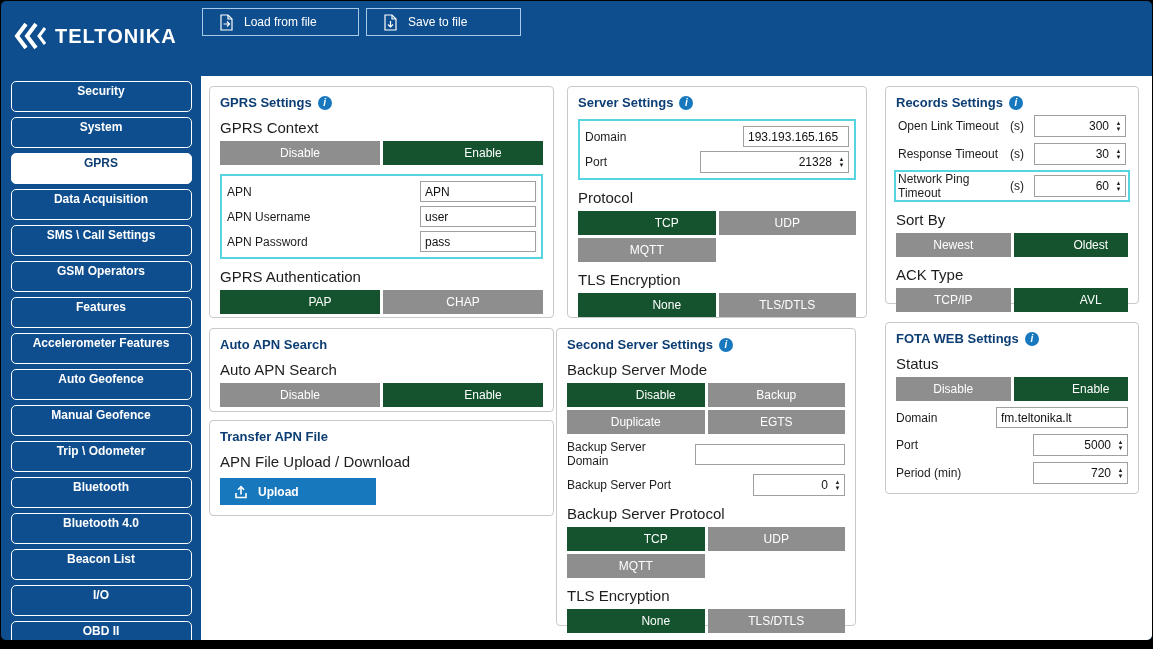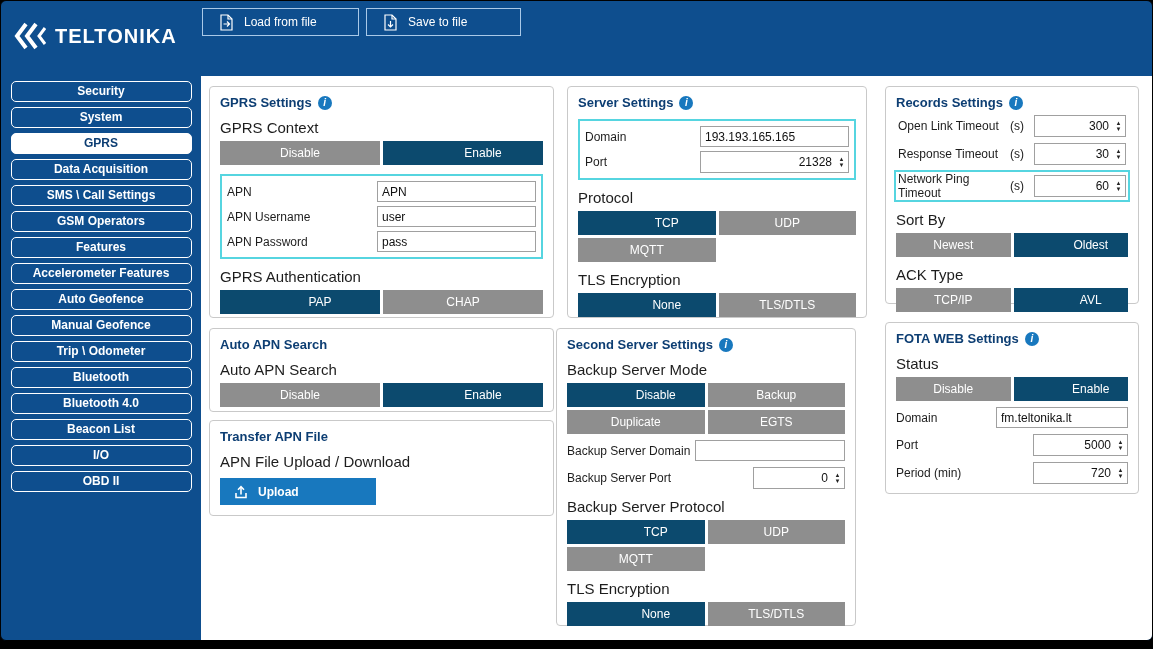--- a/index.html
+++ b/index.html
@@ -12,38 +12,38 @@
   .logo-text { font-size:20px; font-weight:bold; letter-spacing:1px; }
   .topbtn { position:absolute; top:7px; height:28px; background:#0e4e8e; border:1px solid #a9c9e8; color:#fff; font-size:12px; display:flex; align-items:center; gap:10px; padding:0 16px; cursor:pointer; }
   #btn-load { left:201px; width:157px; }
   #btn-save { left:365px; width:155px; }
   .devicebox { position:absolute; right:11px; top:7px; width:265px; height:64px; border:1px solid #a9c9e8; color:#fff; font-size:12px; text-align:right; padding:7px 10px; overflow:hidden; }
   .devicebox .lines { position:relative; z-index:2; line-height:17px; }
   .globe { position:absolute; left:128px; top:-2px; z-index:1; }
 
   
   .sidebar { position:absolute; left:0; top:80px; width:200px; bottom:0; }
-  .sitem { width:181px; height:21px; line-height:19px; margin:0 auto 5px auto; border:1px solid #fff; border-radius:5px; color:#fff; text-align:center; font-size:12px; font-weight:bold; cursor:pointer; background:#0e4e8e; }
+  .sitem { width:181px; height:31px; line-height:19px; margin:0 auto 5px auto; border:1px solid #fff; border-radius:5px; color:#fff; text-align:center; font-size:12px; font-weight:bold; cursor:pointer; background:#0e4e8e; }
   .sitem.active { background:#fff; color:#0d3e73; }
 
   
   .content { position:absolute; left:200px; top:75px; right:0; bottom:0; background:#fff; }
   .panel { position:absolute; background:#fff; border:1px solid #c9c9c9; border-radius:4px; padding:8px 10px; }
   .ptitle-row { display:flex; align-items:center; gap:6px; }
   .ptitle { color:#0d3e73; font-weight:bold; font-size:13px; }
   .info { display:inline-block; width:14px; height:14px; border-radius:50%; background:#1878be; color:#fff; font-size:10px; line-height:14px; text-align:center; font-weight:bold; font-style:italic; cursor:pointer; }
   .flabel { margin:9px 0 5px 0; font-size:15px; color:#1d1d1d; }
   .toggle2, .togglegrid { display:grid; grid-template-columns:1fr 1fr; gap:3px; }
   .tbtn { background:#8e8e8e; color:#fff; text-align:center; font-size:12px; height:24px; line-height:24px; cursor:pointer; }
-  .tbtn.on { background:#0c4a6e;padding-left:40px; }
+  .tbtn.on { background:#14532d;padding-left:40px; }
   .hlgroup { border:2px solid #56d5e0; padding:3px; margin-top:9px; }
   .frow { display:flex; align-items:center; padding:2px; }
   .flbl { width:150px; font-size:12px; color:#1d1d1d; }
   .flbl.srv { width:115px; }
-  .tinput { flex:1; height:21px; border:1px solid #a0a0a0; background:#fff; font-size:12px; padding:0 4px; display:flex; align-items:center; color:#111; }
+  .tinput { flex:1; height:21px; border:1px solid #a0a0a0; background:#fff; font-size:12px; padding:0 4px; display:flex; align-items:center; color:#111;margin-left:43px; }
   .numfield { display:flex; align-items:stretch; border:1px solid #a0a0a0; background:#fff; height:22px; }
   .numval { flex:1; font-size:12px; text-align:right; padding:0 3px; line-height:20px; color:#111; }
   .spin { width:13px; display:flex; flex-direction:column; justify-content:center; align-items:center; cursor:pointer; }
   .spin i { font-style:normal; font-size:6px; line-height:6px; color:#222; }
   .srow { display:flex; align-items:center; justify-content:space-between; margin-top:6px; }
   .srow .slbl { font-size:12px; color:#1d1d1d; }
   .rrow { display:flex; align-items:center; margin-top:4px; padding:1px 2px; }
   .rrow .rlbl { flex:1; font-size:12px; color:#1d1d1d; }
   .rrow .runit { width:24px; font-size:12px; color:#1d1d1d; }
   .rrow.hl { border:2px solid #56d5e0; margin-left:-2px; margin-right:-2px; padding:0 2px; }

